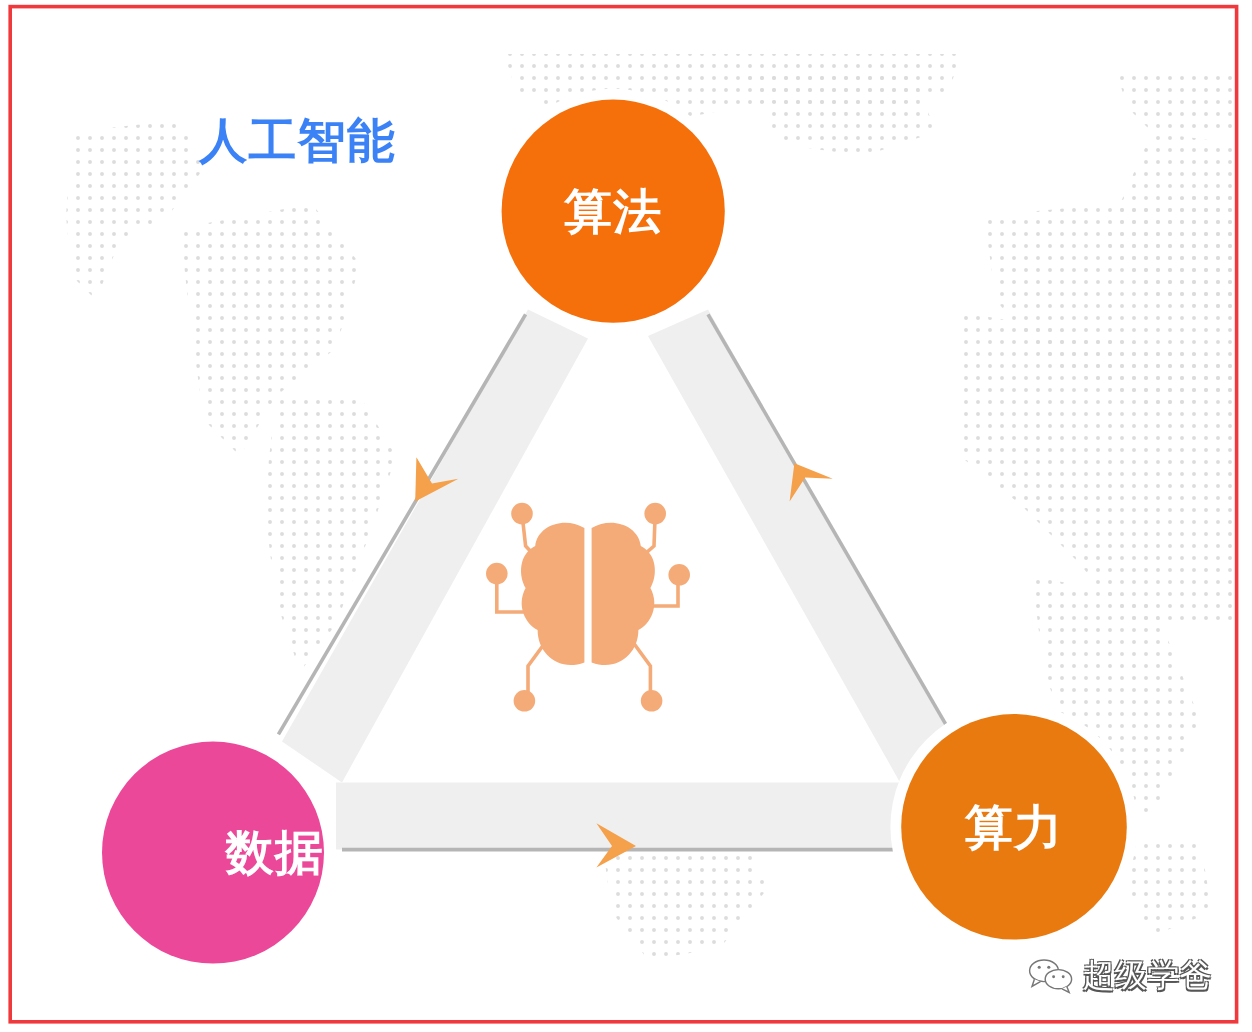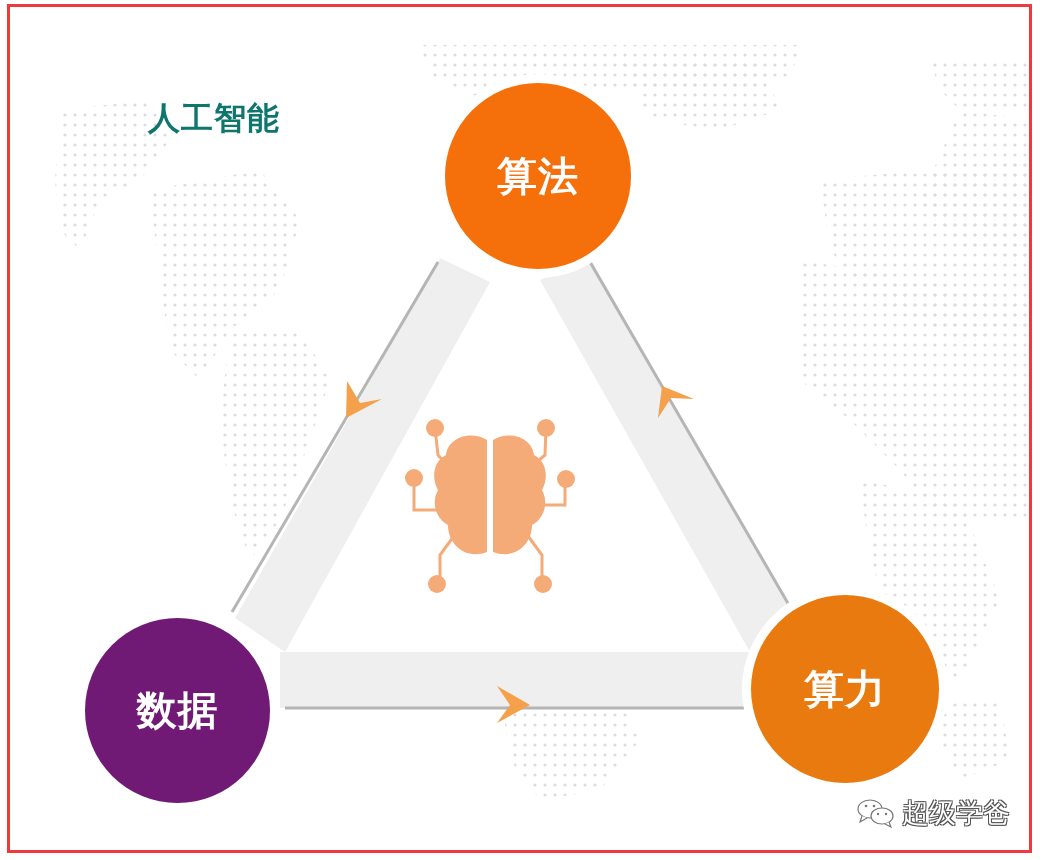--- a/index.html
+++ b/index.html
@@ -5,32 +5,32 @@
     html, body { margin: 0; padding: 0; background: #ffffff; }
     body { width: 1043px; height: 860px; position: relative; overflow: hidden; font-family: "DejaVu Sans", sans-serif; }
     .frame {
       position: absolute; left: 7px; top: 4px; width: 1025px; height: 849px;
       border: 3px solid #f0393c; box-sizing: border-box; background: #ffffff; overflow: hidden;
     }
     .bg-map { position: absolute; left: 0; top: 0; width: 1043px; height: 860px; }
     .diagram { position: absolute; left: 0; top: 0; width: 1043px; height: 860px; }
     .title {
       position: absolute; left: 148px; top: 88px; width: 200px;
-      color: #0f766e; font-weight: bold; font-size: 32px; line-height: 60px;
-      text-align: left; letter-spacing: 1px;
+      color: #3b82f6; font-weight: bold; font-size: 40px; line-height: 60px;
+      text-align: center; letter-spacing: 1px;
     }
     .title .l2 { display: block; padding-left: 6px; }
     .node {
       position: absolute; border-radius: 50%;
       display: flex; align-items: center; justify-content: center;
       color: #ffffff; font-weight: bold; font-size: 40px; letter-spacing: 1px;
       box-shadow: 0 0 0 9px #ffffff;
     }
-    .node-top { left: 445px; top: 83px; width: 186px; height: 186px; background: #f56f0a; text-align: right; }
-    .node-left { left: 85px; top: 618px; width: 185px; height: 185px; background: #701a75; }
+    .node-top { left: 418px; top: 83px; width: 186px; height: 186px; background: #f56f0a; text-align: right; }
+    .node-left { left: 85px; top: 618px; width: 185px; height: 185px; background: #ec4899; justify-content: flex-end; }
     .node-right { left: 751px; top: 595px; width: 188px; height: 188px; background: #e87a10; }
     .watermark {
       position: absolute; left: 856px; top: 795px; display: flex; align-items: center; gap: 6px;
       color: #ffffff; font-size: 27px;
       text-shadow: -1px -1px 0 #555, 1px -1px 0 #555, -1px 1px 0 #555, 1px 1px 0 #555;
     }
     .watermark svg { display: block; }
   </style>
 </head>
 <body>

